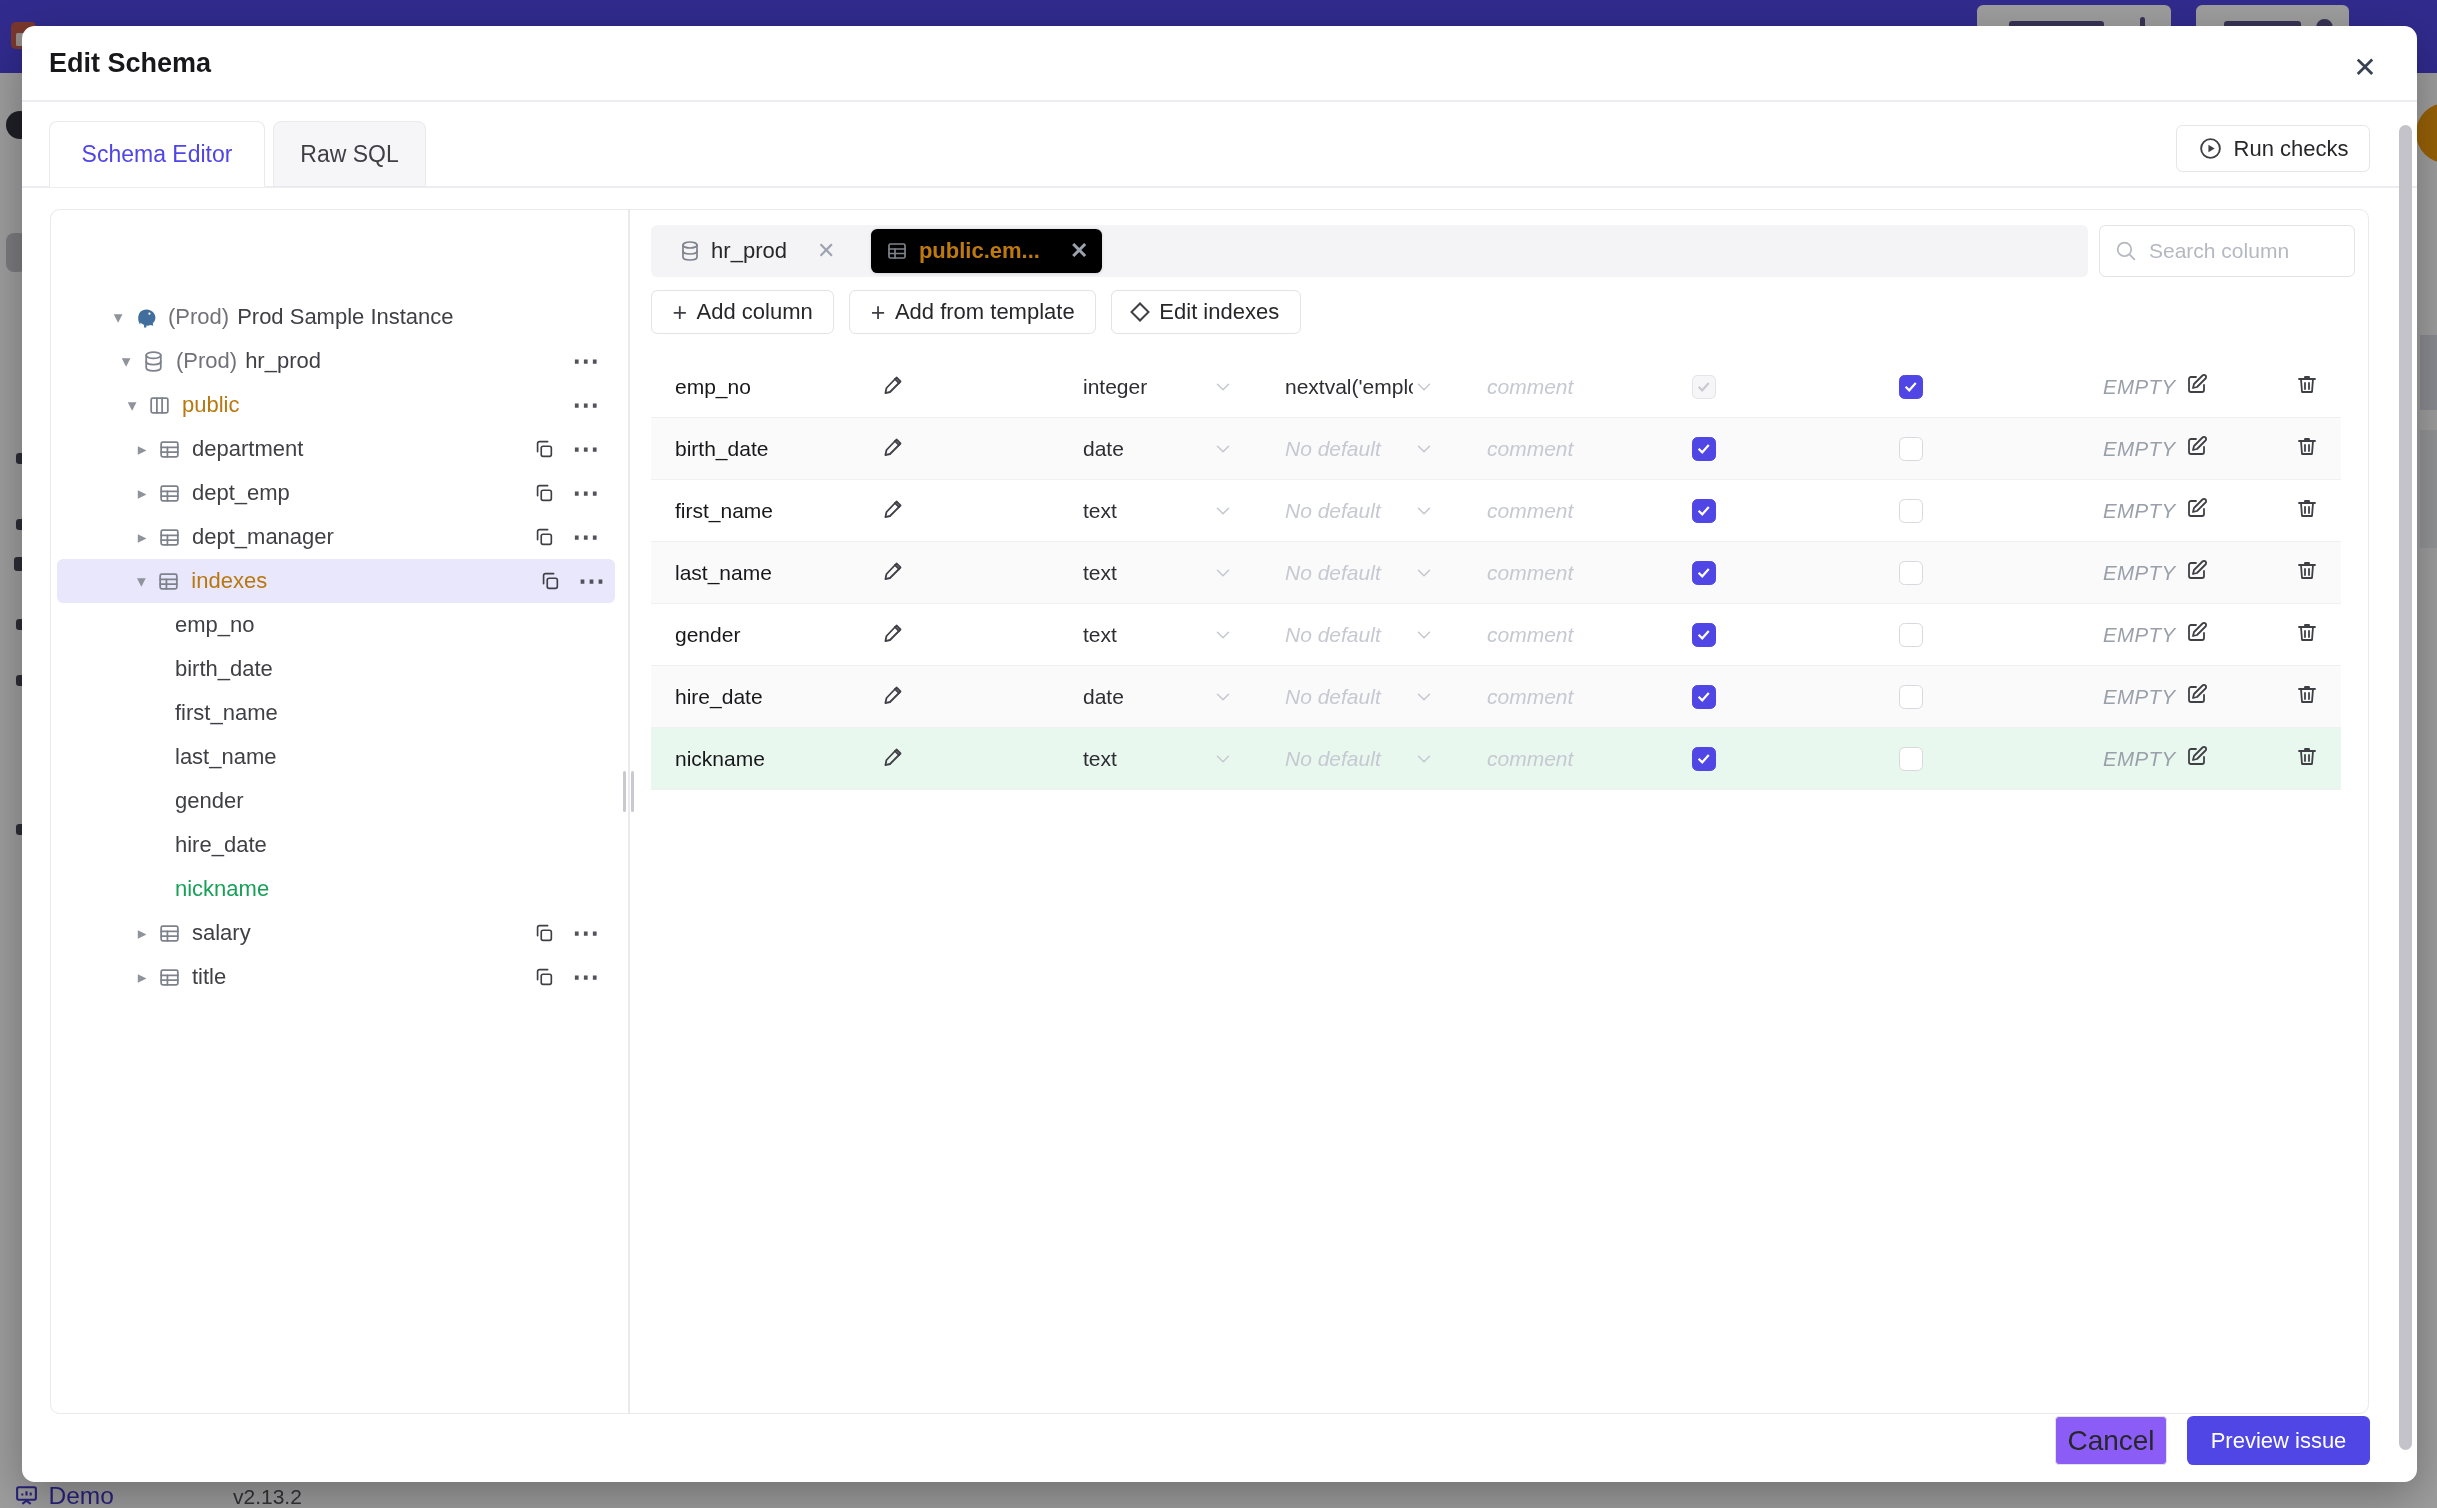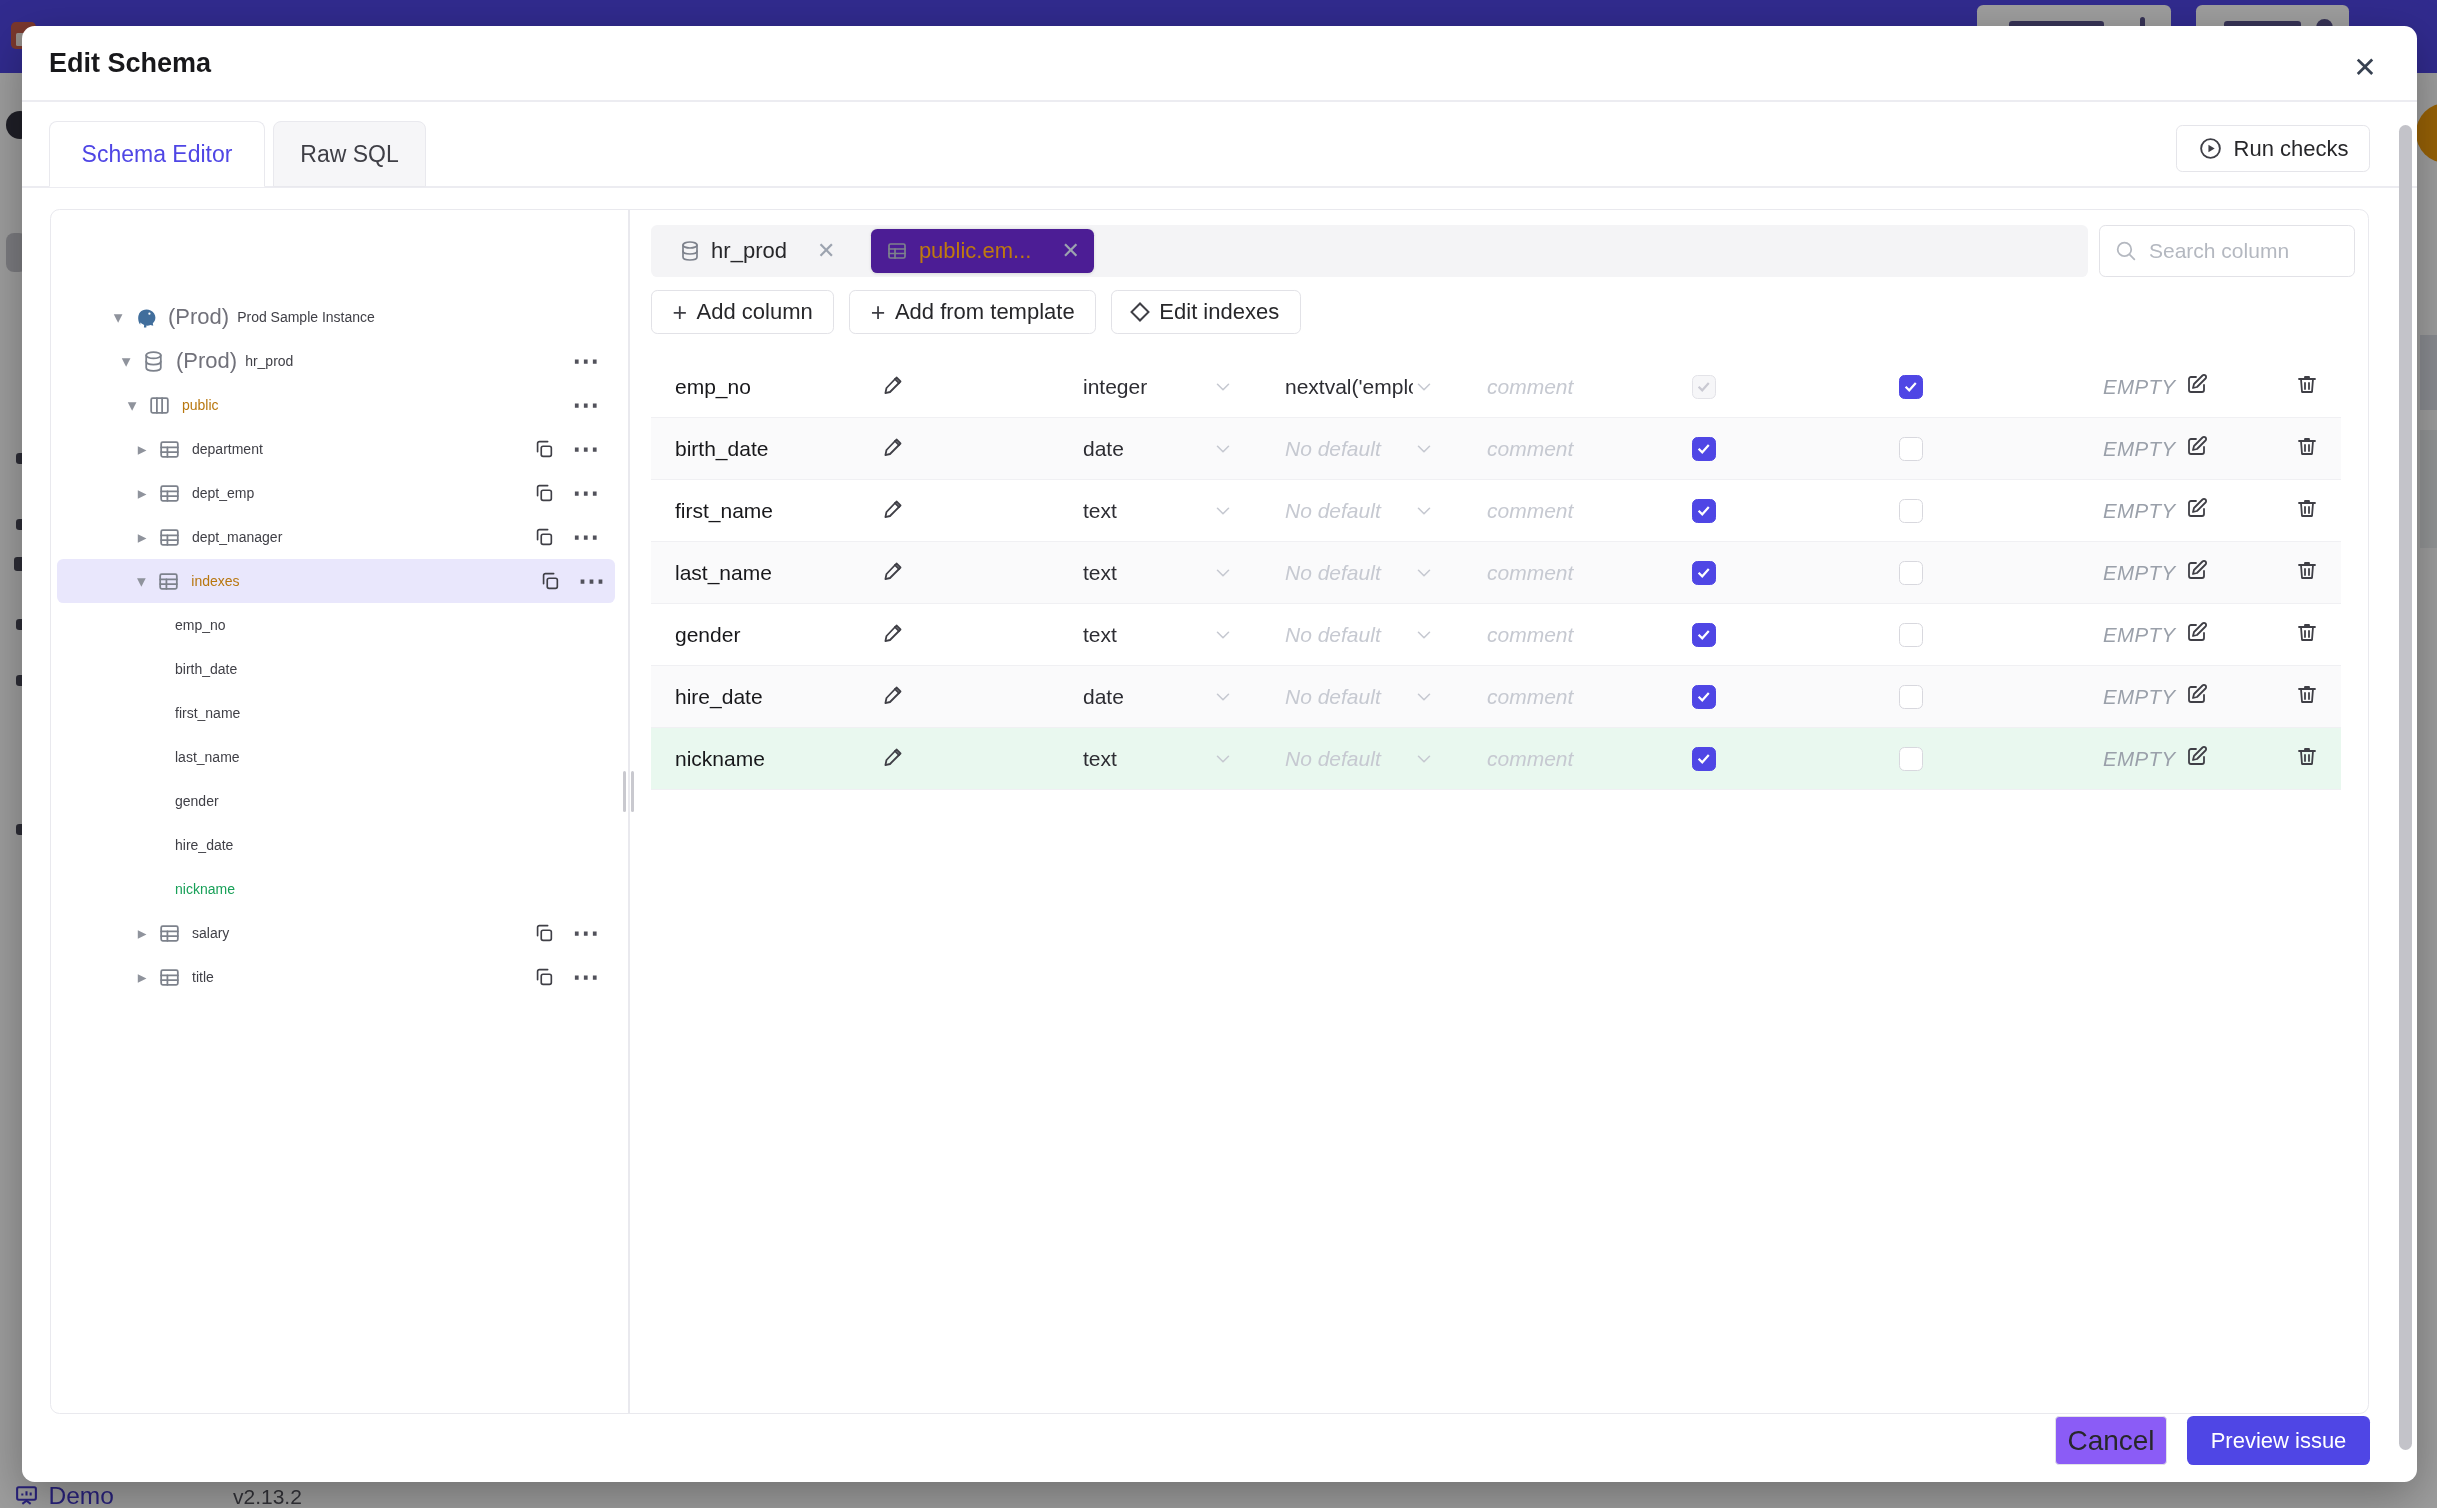--- a/index.html
+++ b/index.html
@@ -62,37 +62,37 @@
   .search-wrap svg { position:absolute; left:14px; top:13.4px; }
   #search-db { left:4.7px; top:15px; width:557px; }
   #search-col { left:2048px; top:15px; width:256px; }
 
   
   .tree { position:absolute; left:0; top:85px; width:577px; }
   .tr { position:relative; height:44px; display:flex; align-items:center; padding-right:28px; cursor:pointer; }
   .tr.sel { background:#e9e7fc; border-radius:6.3px; margin-left:6.3px; margin-right:12.6px; padding-right:9.5px; }
   .car { width:30px; text-align:center; font-size:17.4px; color:#8f939c; flex:0 0 30px; }
   .tic { width:27px; height:27px; margin-right:8px; flex:0 0 27px; display:flex; align-items:center; }
-  .lab { font-size:14px; color:#3f3f46; white-space:nowrap; }
+  .lab { font-size:22px; color:#3f3f46; white-space:nowrap; }
   .pre { font-size:22px; color:#71717a; margin-right:8px; white-space:nowrap; }
   .lab.amber { color:#b8770f; }
   .lab.green { color:#18a058; }
   .sp { flex:1; }
   .ric { width:22px; height:22px; margin-right:17.4px; flex:0 0 22px; }
   .dots { font-size:27px; color:#52525b; font-weight:bold; line-height:16px; letter-spacing:0.8px; }
   .l0 { padding-left:52px; } .l1 { padding-left:60px; } .l2 { padding-left:66px; }
   .l3 { padding-left:76px; } .tr.sel.l3 { padding-left:69px; }
   .lcol { padding-left:124px; }
 
   
   .chipsbar { position:absolute; left:600px; top:15px; width:1437px; height:52px;
     background:#f4f4f6; border-radius:6.3px; display:flex; align-items:center; padding:0 12.6px; }
   .chip { display:flex; align-items:center; height:44px; padding:0 14px; gap:9.5px; font-size:22px; color:#27272a; }
   .chip .x { color:#9ca3af; font-size:22px; margin-left:20.5px; cursor:pointer; }
-  .chip.active { background:#4c1d95; border-radius:6.3px; box-shadow:0 0.8px 3.2px rgba(0,0,0,0.12); }
+  .chip.active { background:#000000; border-radius:6.3px; box-shadow:0 0.8px 3.2px rgba(0,0,0,0.12);font-weight:bold; }
   .chip.active .clabel { color:#bf7a0e; }
   .btnrow { position:absolute; left:600px; top:80px; display:flex; gap:15px; }
   .ebtn { height:44px; border:1.6px solid #e2e2e7; border-radius:6.3px; background:#fff;
     display:flex; align-items:center; padding:0 20.5px; gap:9.5px; font-size:22px; color:#27272a; }
   .plus { font-size:25px; color:#3f3f46; line-height:22px; }
   .diamond { width:14px; height:14px; border:2px solid #3f3f46; transform:rotate(45deg); margin-right:3.2px; }
 
   
   .ctable { position:absolute; left:600px; top:146px; width:1690px; font-size:21px; }
   .hrow, .rrow { display:grid; grid-template-columns:196px 204px 200px 201px 204px 205px 211px 201px 68px; }

